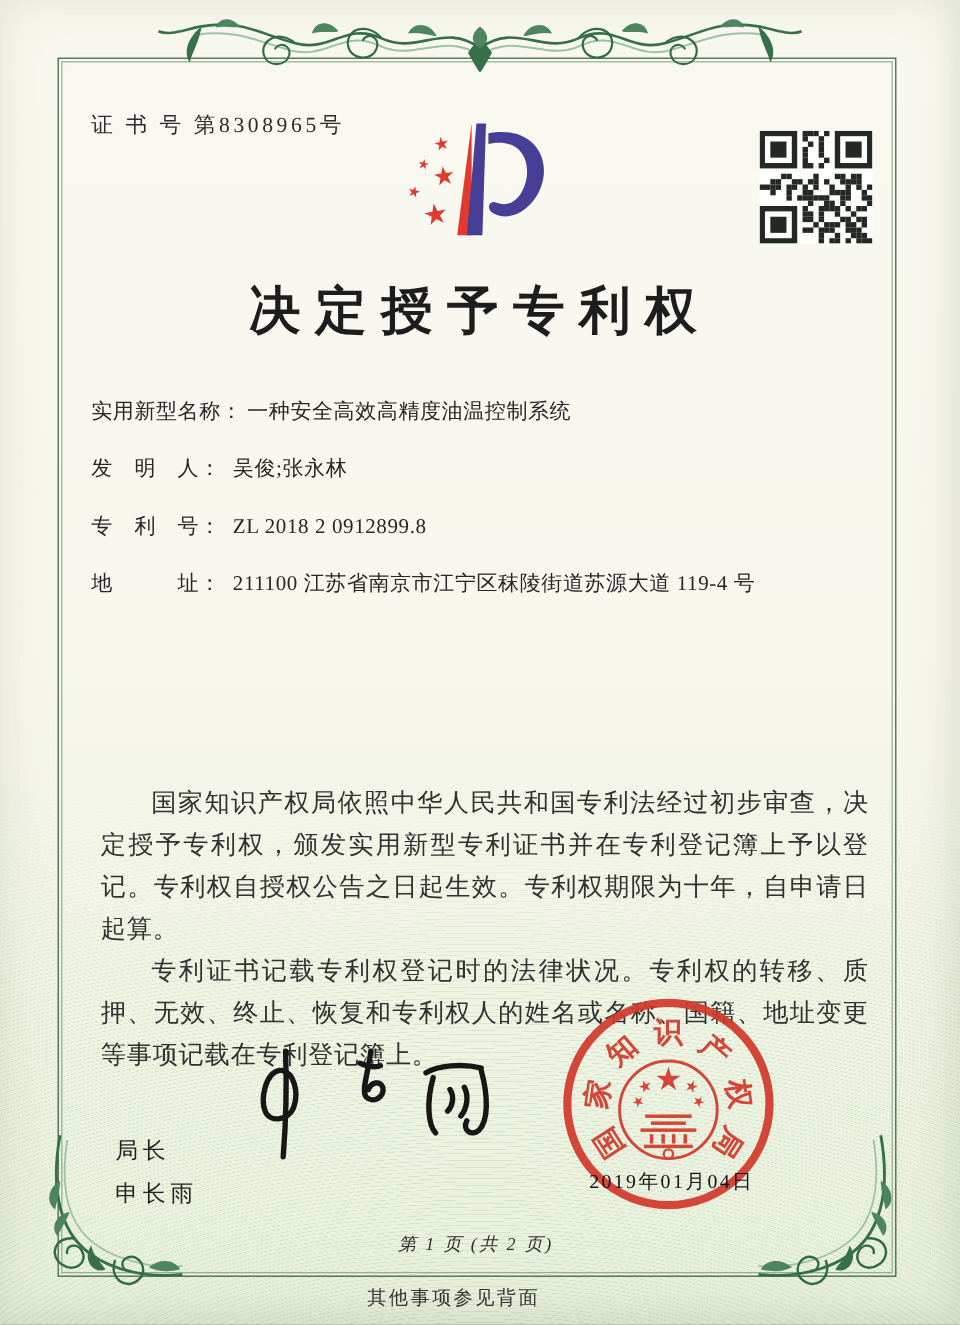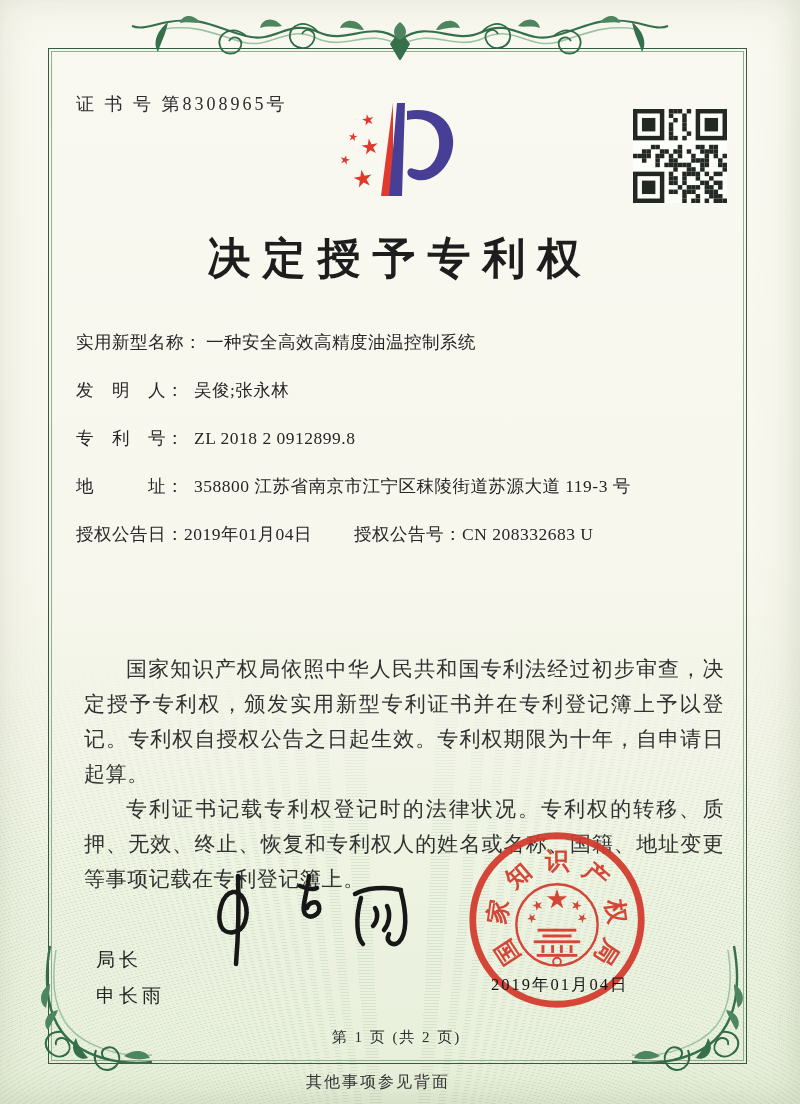--- a/index.html
+++ b/index.html
@@ -57,21 +57,21 @@
     font-size:19px;letter-spacing:4px;color:#222;line-height:36px;margin-top:36px;
   }
   .signature{position:absolute;left:205px;top:864px;}
   .seal{position:absolute;left:465px;top:828px;opacity:.93;}
   .seal-date{
     position:absolute;left:491px;top:974px;font-size:16.5px;
     letter-spacing:2px;color:#141414;z-index:5;
   }
   .pageinfo{
     position:absolute;left:48px;width:697px;top:1028px;
-    text-align:center;font-size:15px;letter-spacing:2px;color:#2e2e2e;
+    text-align:center;font-size:15px;letter-spacing:2px;color:#2e2e2e;font-style:italic;
   }
   .backnote{
     position:absolute;left:48px;width:660px;top:1072px;
     text-align:center;font-size:16px;letter-spacing:2px;color:#333;
   }
   .orn{position:absolute;pointer-events:none;}
   .orn-top{left:130px;top:0;}
   .orn-bl{left:36px;top:944px;}
   .orn-br{left:628px;top:944px;}
   svg{display:block;}
@@ -301,24 +301,21 @@
     <div class="frow">
       <span class="flabel">实用新型名称：</span><span class="fvalue">一种安全高效高精度油温控制系统</span>
     </div>
     <div class="frow">
       <span class="flabel">发　明　人：</span><span class="fvalue">吴俊;张永林</span>
     </div>
     <div class="frow">
       <span class="flabel">专　利　号：</span><span class="fvalue">ZL 2018 2 0912899.8</span>
     </div>
     <div class="frow">
-      <span class="flabel">地　　　址：</span><span class="fvalue">358800 江苏省南京市江宁区秣陵街道苏源大道 119-3 号</span>
-    </div>
-    <div class="frow">
-      <span>授权公告日：</span><span>2019年01月04日</span><span class="grant2"><span>授权公告号：</span><span>CN 208332683 U</span></span>
+      <span class="flabel">地　　　址：</span><span class="fvalue">211100 江苏省南京市江宁区秣陵街道苏源大道 119-4 号</span>
     </div>
   </div>
 
   <div class="bodytext">
     <p>国家知识产权局依照中华人民共和国专利法经过初步审查，决定授予专利权，颁发实用新型专利证书并在专利登记簿上予以登记。专利权自授权公告之日起生效。专利权期限为十年，自申请日起算。</p>
     <p>专利证书记载专利权登记时的法律状况。专利权的转移、质押、无效、终止、恢复和专利权人的姓名或名称、国籍、地址变更等事项记载在专利登记簿上。</p>
   </div>
 
   <div class="signoff">
     <div>局长</div>

